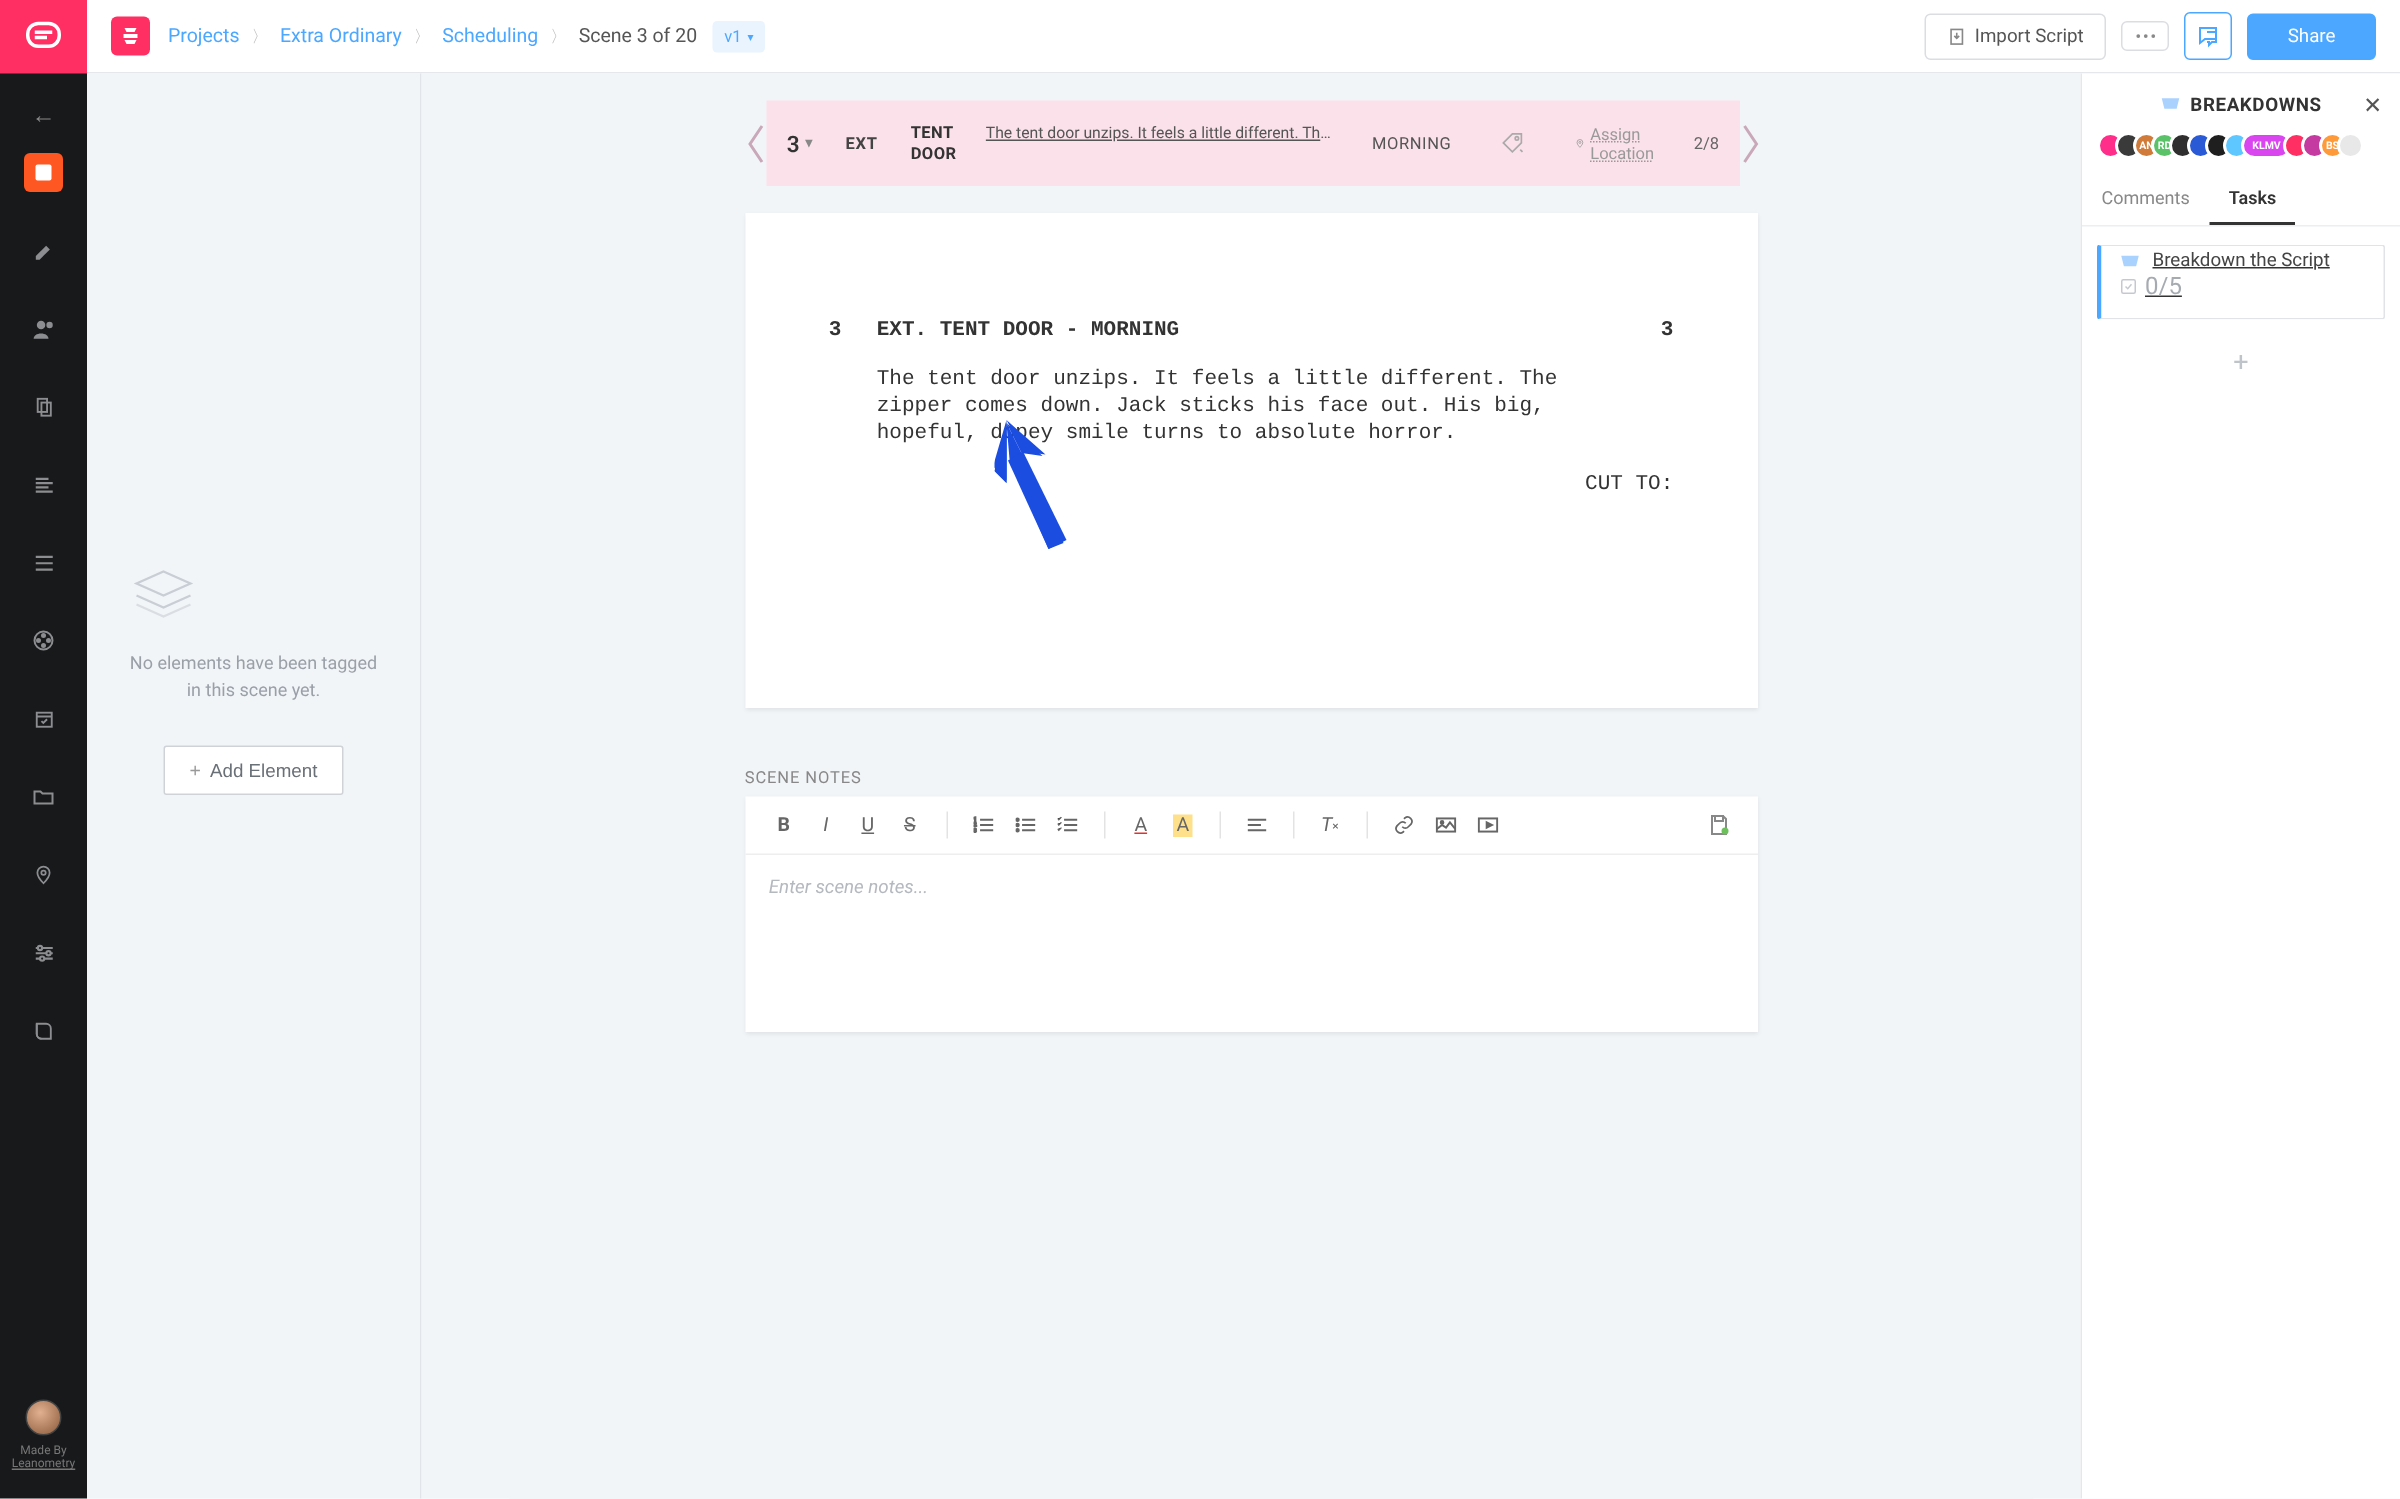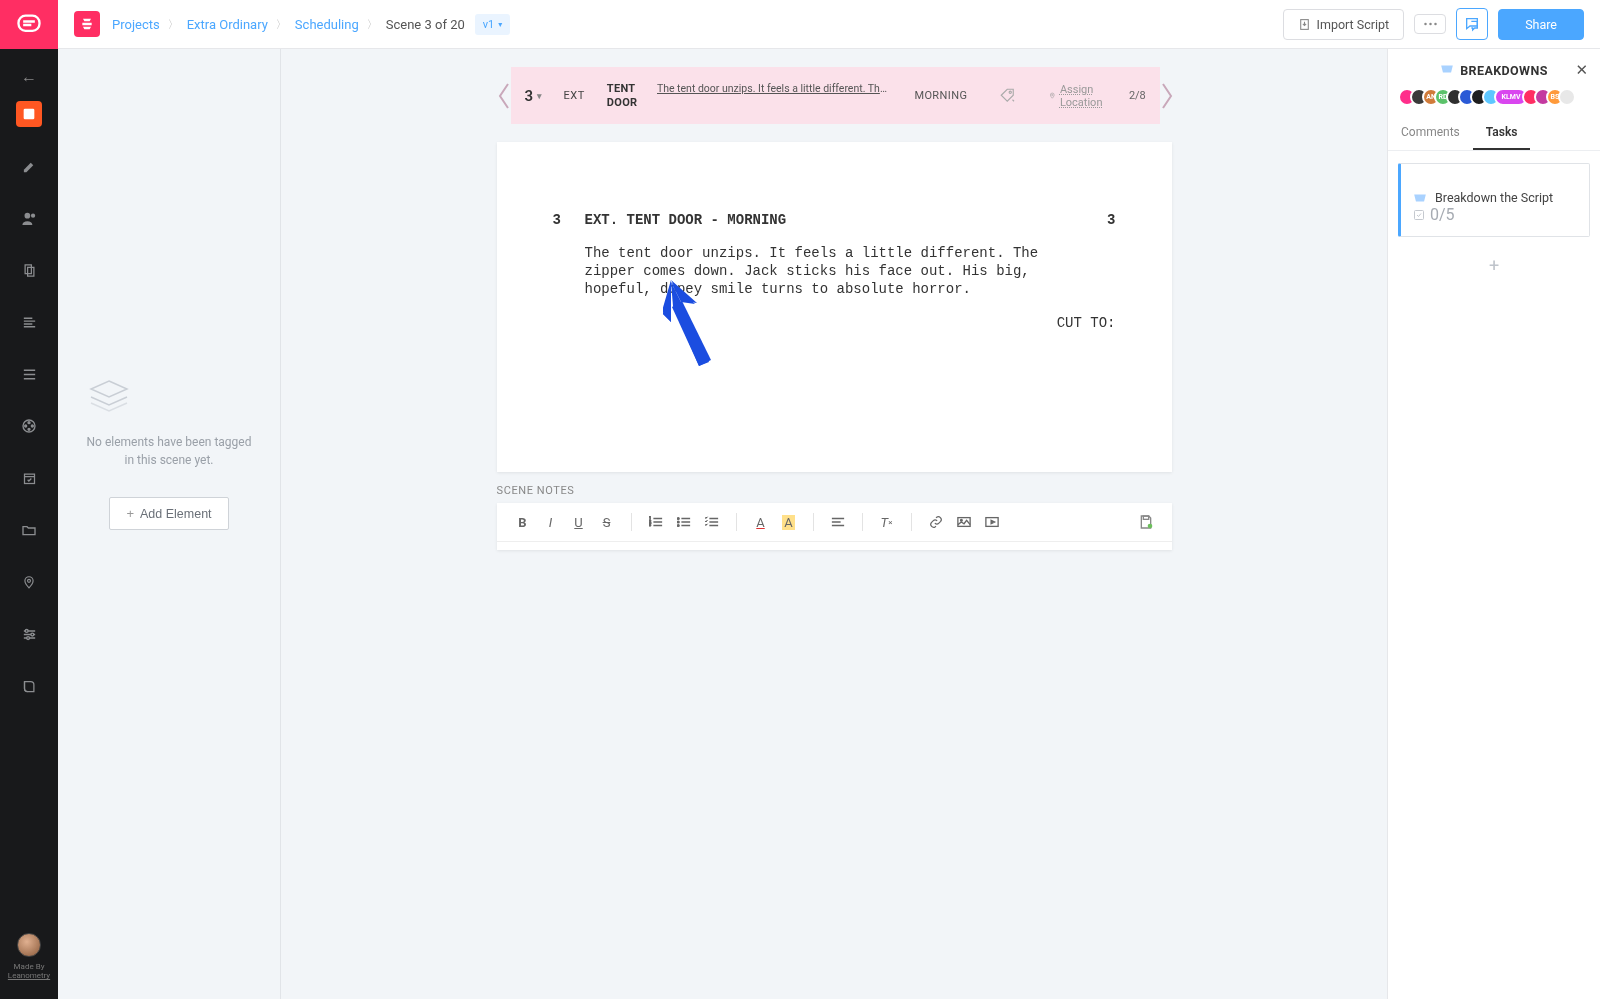--- a/index.html
+++ b/index.html
@@ -41,63 +41,63 @@
 
 
 .stage { position:absolute; left:281px; top:49px; right:213px; bottom:0; background:#f2f5f8; overflow:auto; }
 .stage-inner { width:675px; margin:18px auto 40px auto; }
 
 
 .scene-strip-wrap { display:flex; align-items:center; }
 .nav-arrow { width:22px; display:flex; align-items:center; justify-content:center; color:#c9a8ba; cursor:pointer; }
 .scene-strip { flex:1; background:#fbe1ea; height:57px; display:flex; align-items:center; padding:0 14px; gap:22px; }
 .ss-num { font-weight:600; font-size:15px; color:#333; display:flex; align-items:center; gap:4px;}
-.ss-ext { font-size:11px; font-weight:400; color:#444; letter-spacing:.5px; }
+.ss-ext { font-size:11px; font-weight:700; color:#444; letter-spacing:.5px; }
 .ss-title { display:flex; flex-direction:row; line-height:1.25; }
 .ss-title .t1{ font-size:11px; font-weight:700; color:#333; letter-spacing:.3px;}
 .ss-title .t2{ font-size:10.5px; color:#555; text-decoration:underline; max-width:255px; white-space:nowrap; overflow:hidden; text-overflow:ellipsis;}
 .ss-time { font-size:11px; color:#555; letter-spacing:.4px; margin-left:auto;}
 .ss-tag { color:#999; margin:0 10px; }
 .ss-loc { font-size:11px; color:#999; display:flex; align-items:center; gap:4px; text-decoration:underline dotted;}
 .ss-page { font-size:11px; color:#666; }
 
 
 .script-page { background:#fff; margin-top:18px; padding:70px 56px 60px 56px; min-height:330px; box-shadow:0 1px 3px rgba(0,0,0,.08); position:relative;}
 .script-head { display:flex; font-family:"Courier New",monospace; font-size:14px; font-weight:700; }
 .script-head .left-num{ width:32px; }
 .script-head .right-num{ margin-left:auto; }
 .script-action { font-family:"Courier New",monospace; font-size:14px; margin:16px 0 0 32px; max-width:500px; line-height:1.3; }
 .script-cut { font-family:"Courier New",monospace; font-size:14px; text-align:right; margin-top:16px; }
 
 
 .cursor-arrow { position:absolute; top:225px; left:382px; width:56px; height:95px; }
 
 
-.notes-label { font-size:11px; letter-spacing:.6px; color:#888; margin-top:12px; margin-bottom:6px;}
+.notes-label { font-size:11px; letter-spacing:.6px; color:#888; margin-top:40px; margin-bottom:6px;}
 .notes-card { background:#fff; box-shadow:0 1px 3px rgba(0,0,0,.08); padding:0 0 8px 0;}
 .notes-toolbar { border-bottom:1px solid #eee; padding:8px 14px; display:flex; align-items:center; gap:4px;}
 .nt-btn { width:24px; height:22px; display:flex; align-items:center; justify-content:center; color:#666; font-size:13px; }
 .nt-sep { width:1px; height:18px; background:#e3e3e3; margin:0 8px;}
 .nt-save { margin-left:auto; color:#6cbf5b; }
 .notes-body { min-height:110px; padding:14px 16px; }
 .notes-body .ph { color:#b4b8bf; font-style:italic; font-size:12.5px; }
 
 
 .breakdown { position:absolute; right:0; top:49px; width:213px; bottom:0; background:#fff; border-left:1px solid #e6e7ea; display:flex; flex-direction:column; }
 .bd-head { padding:14px 14px 8px 14px; display:flex; align-items:center; position:relative; }
 .bd-title { font-size:12.5px; font-weight:700; letter-spacing:.4px; color:#333; display:flex; gap:6px; margin:0 auto;}
 .bd-close { position:absolute; right:12px; top:12px; color:#555; font-size:15px; }
 .bd-avatars { padding:2px 10px 10px 10px; display:flex; }
 .avrow { display:flex; }
 .avrow .av { width:18px; height:18px; border-radius:50%; border:2px solid #fff; margin-left:-6px; font-size:7px; color:#fff; font-weight:700; display:flex; align-items:center; justify-content:center;}
 .avrow .av:first-child{margin-left:0;}
 .bd-tabs { display:flex; border-bottom:1px solid #eceef1; }
 .bd-tab { padding:9px 13px; font-size:12px; color:#888; }
 .bd-tab.active { color:#333; border-bottom:2px solid #333; font-weight:600;}
-.bd-task { margin:12px 10px; border:1px solid #e0e3e7; border-left:3px solid #4ba7ff; border-radius:2px; padding:26px 12px 12px 12px; }
+.bd-task { margin:12px 10px; border:1px solid #e0e3e7; border-left:3px solid #4ba7ff; border-radius:2px; padding:2px 12px 12px 12px;text-decoration:underline; }
 .bd-task .row1{ display:flex; align-items:center; gap:8px; font-size:12.5px; color:#444;}
 .bd-task .pageicon{ color:#9ecbff; }
 .bd-task .row2{ display:flex; align-items:center; gap:5px; font-size:16px; color:#a6abb2; margin-top:0;}
 .bd-add { text-align:center; color:#bfc4cb; font-size:18px; padding:6px 0; }
 
 svg { display:block; }
 </style>
 </head>
 <body>
 
@@ -382,20 +382,23 @@
               <path d="M7 4l4 2-4 2z" fill="#666"></path>
             </svg>
           </div>
         <div class="nt-btn nt-save">
             <svg width="16" height="16" viewBox="0 0 24 24" fill="none" stroke="#888" stroke-width="2">
               <path d="M5 3h11l3 3v15H5z"></path>
               <rect x="8" y="3" width="8" height="5"></rect>
               <circle cx="18" cy="18" r="3.5" fill="#6cbf5b" stroke="none"></circle>
             </svg>
           </div>
+      </div>
+      <div class="notes-body">
+        <span class="ph">Enter scene notes...</span>
       </div>
     </div>
 
   </div>
 
   <svg class="cursor-arrow" viewBox="0 0 56 95">
     <path d="M8 8 L8 48 L0 40 L8 8 Z M8 8 L32 30 L18 28 L8 8 Z" fill="#1b4de0"></path>
     <path d="M8 8 L18 28 L46 88 L36 92 L10 32 Z" fill="#1b4de0"></path>
     <path d="M8 8 L8 48 L0 40 Z" fill="#1b4de0"></path>
     <polygon points="8,6 8,46 -1,37 8,6 34,29 19,27" fill="#1b4de0"></polygon>

